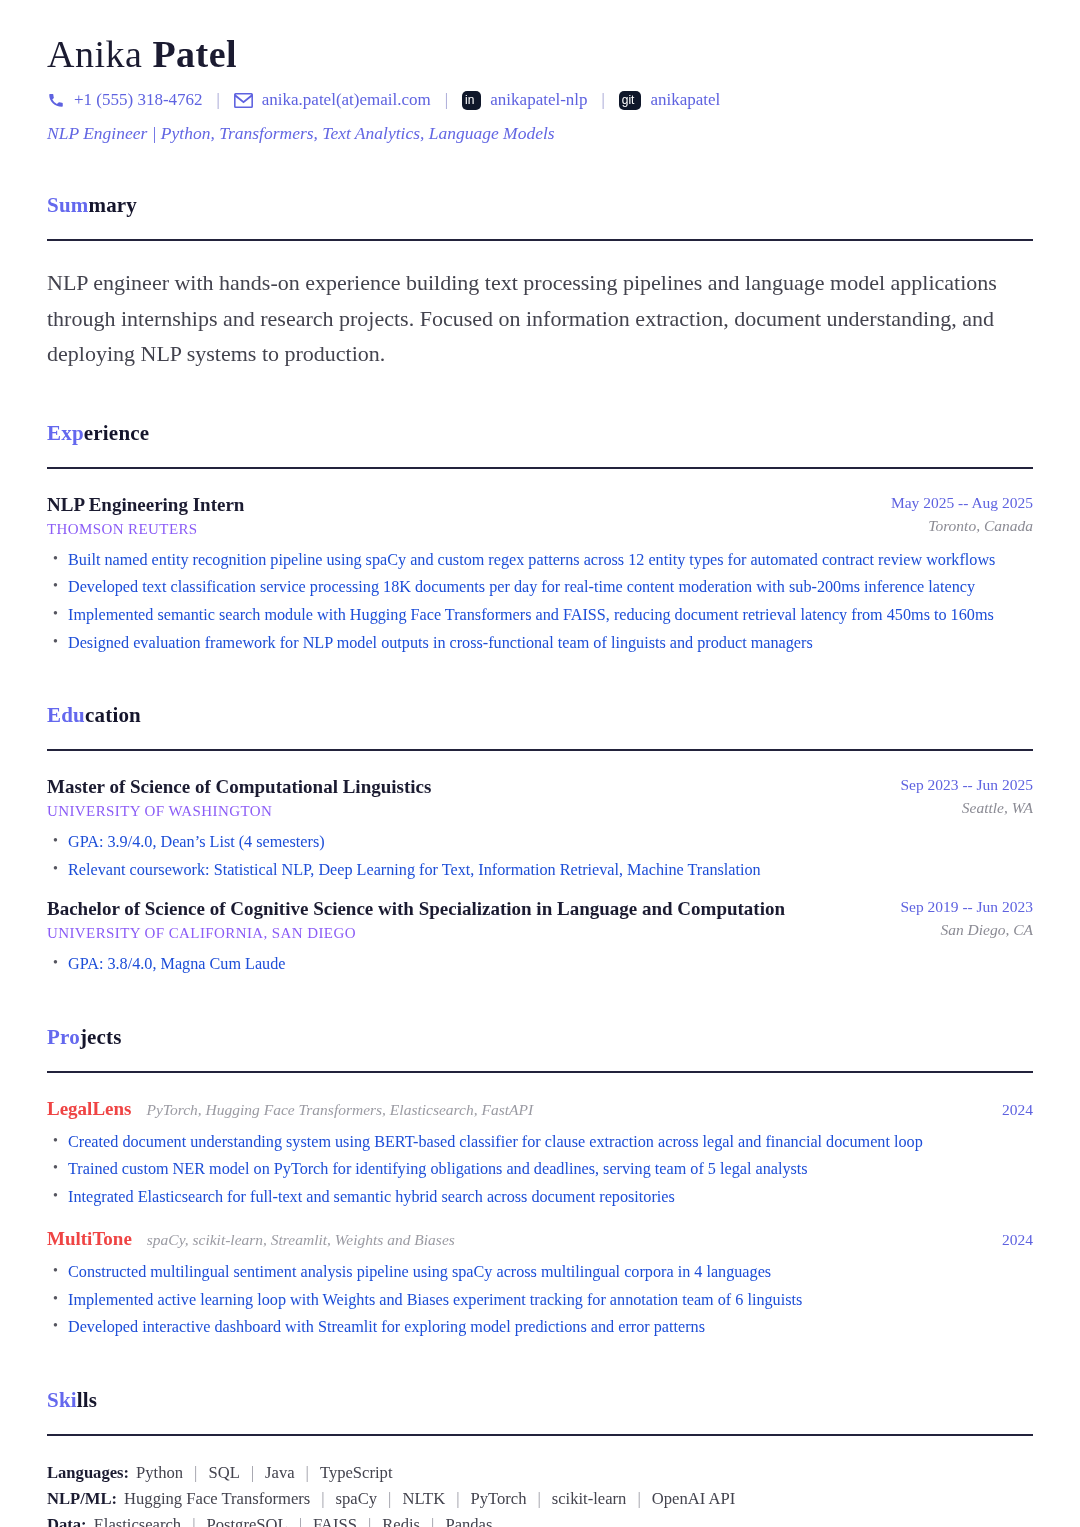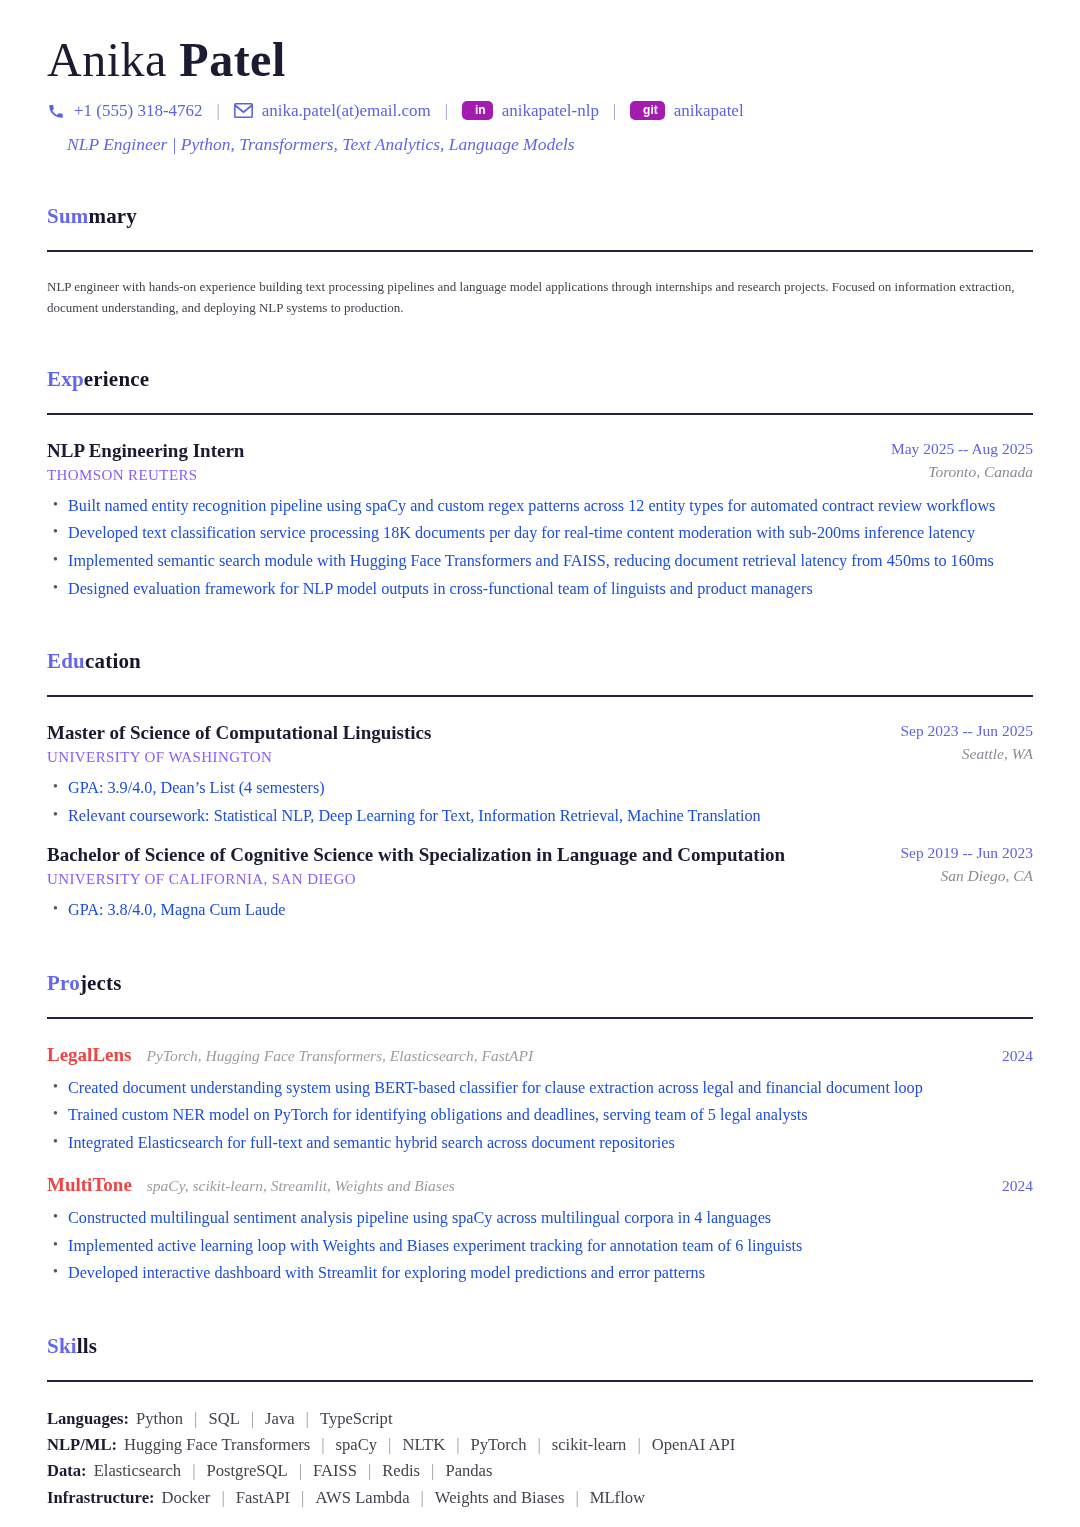--- a/index.html
+++ b/index.html
@@ -6,54 +6,54 @@
   body {
     width: 1080px; min-height: 1527px;
     font-family: "Liberation Serif", serif;
     color: #43434e;
     -webkit-font-smoothing: antialiased;
   }
   .page { padding: 34px 47px 40px 47px; box-sizing: border-box; }
 
   
   h1 {
-    margin: 0; font-size: 48px; line-height: 1.08;
+    margin: 0; font-size: 38px; line-height: 1.08;
     font-weight: 400; color: #1b1b31; letter-spacing: 0.5px;
   }
   h1 b { font-weight: 700; }
 
   .contact {
     margin-top: 15px; font-size: 17px; color: #5e62e0;
     display: flex; align-items: center; flex-wrap: wrap;
   }
   .contact a { color: #5e62e0; text-decoration: none; }
   .c-sep { color: #9b9bd0; margin: 0 14px; font-size: 16px; }
   .c-icon { display: inline-flex; margin-right: 9px; align-items: center; }
   .badge {
     display: inline-flex; align-items: center; justify-content: center;
-    background: #a21caf; color: #ffffff;
+    background: #0f172a; color: #ffffff;
     font-family: "Liberation Sans", sans-serif;
-    font-size: 12px; font-weight: 700;
-    border-radius: 5px; padding: 3px 7px 4px 13px; margin-right: 9px;
+    font-size: 12px; font-weight: 400;
+    border-radius: 5px; padding: 3px 7px 4px 3px; margin-right: 9px;
     line-height: 1;
   }
   .tagline {
-    margin-top: 13px; font-size: 17.5px; font-style: italic; color: #6266e3; margin-left: 20px;
+    margin-top: 13px; font-size: 17.5px; font-style: italic; color: #6266e3;
   }
 
   
   h2 {
     margin: 49px 0 0 0; font-size: 21px; font-weight: 700;
     color: #15152c; padding-bottom: 21px;
     border-bottom: 2.5px solid #23233c;
     letter-spacing: 0.2px;
   }
   h2 .accent { color: #6468ee; }
 
-  .summary-text { margin: 24px 0 0 0; font-size: 13px; line-height: 1.62; color: #43434e; }
+  .summary-text { margin: 24px 0 0 0; font-size: 22px; line-height: 1.62; color: #43434e; }
 
   .entry { margin-top: 25px; }
   .entry-head { display: flex; justify-content: space-between; align-items: flex-start; }
   .role { font-size: 19px; font-weight: 700; color: #1b1b31; }
   .company { margin-top: 5px; font-size: 15px; color: #8b5cf6; letter-spacing: 0.4px; }
   .eh-right { text-align: right; flex-shrink: 0; padding-left: 20px; }
   .dates { font-size: 15.5px; color: #5e62e0; }
   .loc { margin-top: 5px; font-size: 15.5px; font-style: italic; color: #8b8b94; }
 
   ul.bullets { margin: 12px 0 0 0; padding: 0; list-style: none; }

